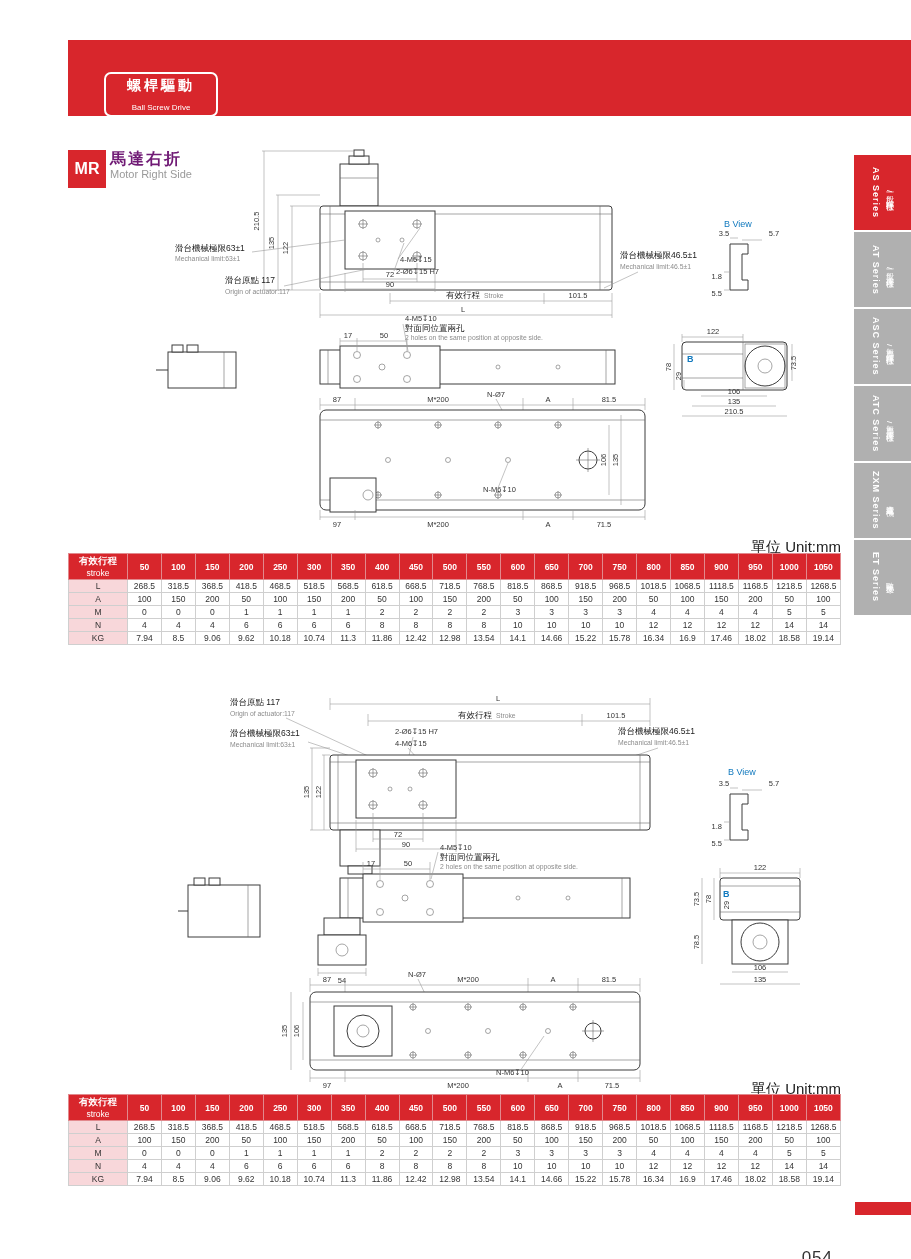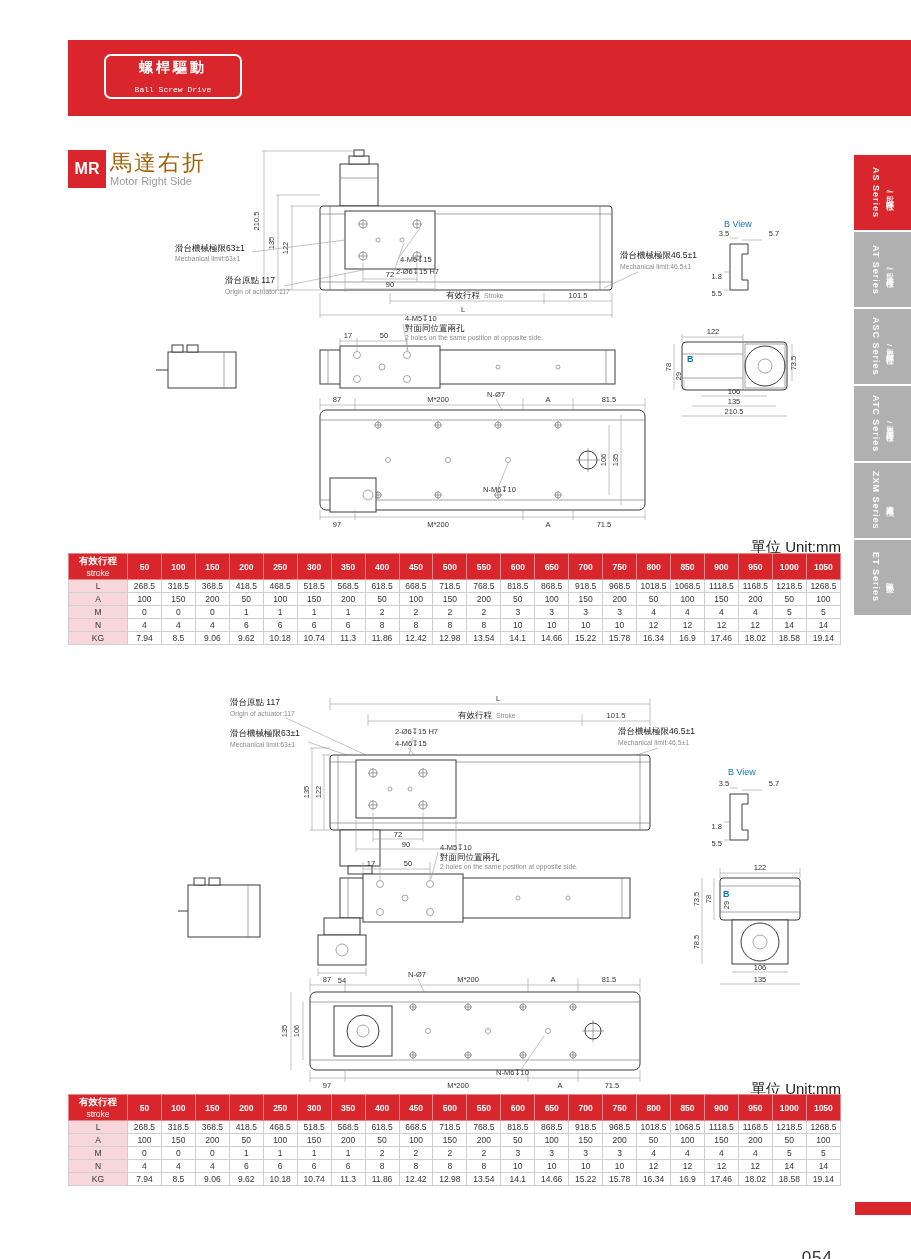--- a/index.html
+++ b/index.html
@@ -2,30 +2,30 @@
 <html style="--color-accent: #d8262c; --color-pink: #f8d7da; --color-tab_gray: #b0b0b0; --color-blue: #1179be;"><head>
 <meta charset="utf-8">
 <style>
   html,body { margin:0; padding:0; background:#fff; }
   .page { position:relative; width:911px; height:1259px; background:#fff; overflow:hidden;
           font-family:"Liberation Sans","DejaVu Sans",sans-serif; }
 
   
   .banner { position:absolute; top:40px; left:68px; right:0; height:76px;
             background:var(--color-accent,#d8262c); }
-  .badge { position:absolute; left:36px; top:14px; min-width:86px; padding:3px 24px;
-           border:2px solid #fff; border-radius:7px; color:#fff; text-align:center;font-family:Liberation Mono, monospace; }
+  .badge { position:absolute; left:36px; top:32px; min-width:86px; padding:3px 12px;
+           border:2px solid #fff; border-radius:7px; color:#fff; text-align:center; }
   .badge-zh { font-size:14px; font-weight:bold; letter-spacing:3px; }
   .badge-en { font-size:8px; margin-top:8px; }
 
   
   .sec-head { position:absolute; left:68px; display:flex; gap:4px; z-index:3; }
   .sec-code { width:38px; height:38px; background:var(--color-accent,#d8262c); color:#fff;
               font-weight:bold; font-size:16px; display:flex; align-items:center; justify-content:center; }
-  .sec-zh { font-size:22px; font-weight:normal; color:#a16207; letter-spacing:2px; line-height:1.15; }
+  .sec-zh { font-size:16px; font-weight:bold; color:#701a75; letter-spacing:2px; line-height:1.15; }
   .sec-en { font-size:11px; color:#9a9a9a; }
 
   
   .drawing { position:absolute; left:68px; }
   .drawing .fillw { fill:#fff; stroke:#3c3c3c; stroke-width:1; }
   .drawing .ln   { stroke:#3c3c3c; stroke-width:1; fill:none; }
   .drawing .thin { stroke:#6a6a6a; stroke-width:0.6; fill:none; }
   .drawing .dim  { stroke:#9a9a9a; stroke-width:0.6; fill:none; }
   .drawing text  { font-family:"Liberation Sans","DejaVu Sans",sans-serif; }
   .drawing .d  { font-size:7.5px; fill:#333; }

